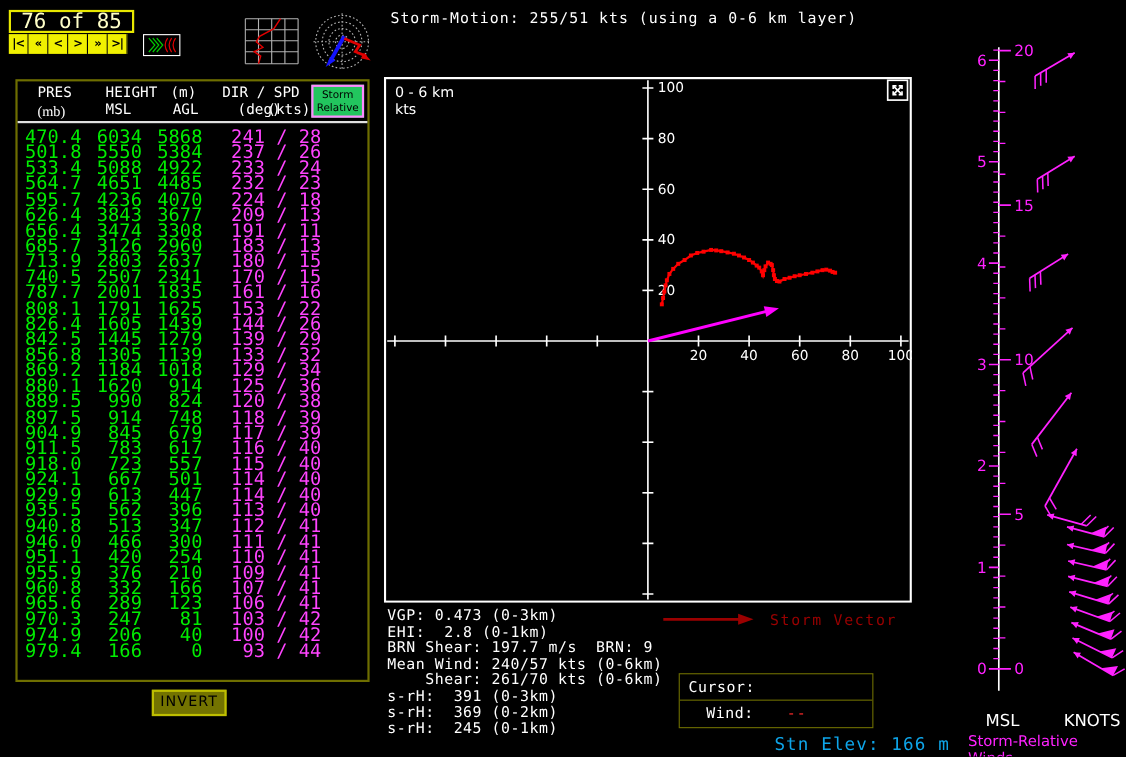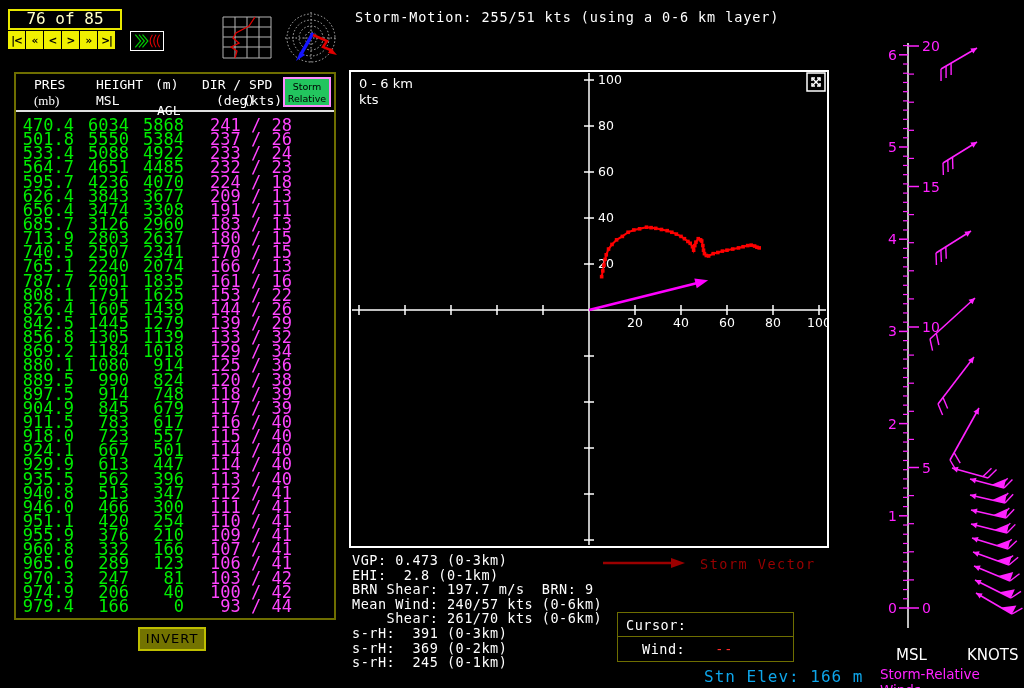--- a/index.html
+++ b/index.html
@@ -8,21 +8,21 @@
     position:relative; width:1024px; height:688px; background:#000;
     font-family:"DejaVu Sans Mono", monospace; overflow:hidden;
   }
   .abs { position:absolute; }
   .mono { font-family:"DejaVu Sans Mono", monospace; }
   .sans { font-family:"DejaVu Sans", "Liberation Sans", sans-serif; }
 
   
   #counter-box {
     left:8px; top:9px; width:114px; height:21px; background:#000;
-    border:2px solid #e8e800; color:#ffffc8; font-size:16px;
+    border:2px solid #e8e800; color:#ffffc8; font-size:19px;
     text-align:center; line-height:16px;
   }
   #nav-row { left:8px; top:31px; height:18px; display:flex; }
   .nav-btn {
     width:18px; height:18px; background:#f0f000; color:#000;
     border:none; border-right:1px solid #000; font-family:"DejaVu Sans", sans-serif;
     font-size:10.5px; font-weight:bold; text-align:center; line-height:18px;
     cursor:pointer; padding:0; letter-spacing:-1px;
   }
   #barb-toggle { left:130px; top:31px; width:34px; height:20px; background:#000; border:1px solid #fff; }
@@ -139,48 +139,47 @@
 
   <div id="storm-motion-title" class="abs mono">Storm-Motion: 255/51 kts (using a 0-6 km layer)</div>
 
   <div id="sounding-table" class="abs">
     <div id="table-header">
       <span style="left:18px; top:3px;">PRES</span>
       <span style="left:18px; top:19px;font-family:Liberation Serif, serif;">(mb)</span>
       <span style="left:80px; top:3px;">HEIGHT</span>
       <span style="left:139px; top:3px;">(m)</span>
       <span style="left:80px; top:19px;">MSL</span>
-      <span style="left:141px; top:19px;margin-top:10px;">AGL</span>
+      <span style="left:141px; top:19px;">AGL</span>
       <span style="left:186px; top:3px;">DIR / SPD</span>
       <span style="left:181px; top:19px;margin-left:19px;">(deg)</span>
       <span style="left:227px; top:19px;">(kts)</span>
       <div id="storm-relative-btn">
         <div>Storm</div>
         <div>Relative</div>
       </div>
     </div>
     <div id="table-body">
         <div class="trow"><span class="c1">470.4</span><span class="c2">6034</span><span class="c3">5868</span><span class="c4">241 / 28</span></div>
         <div class="trow"><span class="c1">501.8</span><span class="c2">5550</span><span class="c3">5384</span><span class="c4">237 / 26</span></div>
         <div class="trow"><span class="c1">533.4</span><span class="c2">5088</span><span class="c3">4922</span><span class="c4">233 / 24</span></div>
         <div class="trow"><span class="c1">564.7</span><span class="c2">4651</span><span class="c3">4485</span><span class="c4">232 / 23</span></div>
         <div class="trow"><span class="c1">595.7</span><span class="c2">4236</span><span class="c3">4070</span><span class="c4">224 / 18</span></div>
         <div class="trow"><span class="c1">626.4</span><span class="c2">3843</span><span class="c3">3677</span><span class="c4">209 / 13</span></div>
         <div class="trow"><span class="c1">656.4</span><span class="c2">3474</span><span class="c3">3308</span><span class="c4">191 / 11</span></div>
         <div class="trow"><span class="c1">685.7</span><span class="c2">3126</span><span class="c3">2960</span><span class="c4">183 / 13</span></div>
         <div class="trow"><span class="c1">713.9</span><span class="c2">2803</span><span class="c3">2637</span><span class="c4">180 / 15</span></div>
         <div class="trow"><span class="c1">740.5</span><span class="c2">2507</span><span class="c3">2341</span><span class="c4">170 / 15</span></div>
-        <div class="trow"><span class="c1">765.1</span><span class="c2">2240</span><span class="c3">2074</span><span class="c4">166 / 13</span></div>
         <div class="trow"><span class="c1">787.7</span><span class="c2">2001</span><span class="c3">1835</span><span class="c4">161 / 16</span></div>
         <div class="trow"><span class="c1">808.1</span><span class="c2">1791</span><span class="c3">1625</span><span class="c4">153 / 22</span></div>
         <div class="trow"><span class="c1">826.4</span><span class="c2">1605</span><span class="c3">1439</span><span class="c4">144 / 26</span></div>
         <div class="trow"><span class="c1">842.5</span><span class="c2">1445</span><span class="c3">1279</span><span class="c4">139 / 29</span></div>
         <div class="trow"><span class="c1">856.8</span><span class="c2">1305</span><span class="c3">1139</span><span class="c4">133 / 32</span></div>
         <div class="trow"><span class="c1">869.2</span><span class="c2">1184</span><span class="c3">1018</span><span class="c4">129 / 34</span></div>
-        <div class="trow"><span class="c1">880.1</span><span class="c2">1080</span><span class="c3">914</span><span class="c4">125 / 36</span></div>
+        <div class="trow"><span class="c1">880.1</span><span class="c2">1620</span><span class="c3">914</span><span class="c4">125 / 36</span></div>
         <div class="trow"><span class="c1">889.5</span><span class="c2">990</span><span class="c3">824</span><span class="c4">120 / 38</span></div>
         <div class="trow"><span class="c1">897.5</span><span class="c2">914</span><span class="c3">748</span><span class="c4">118 / 39</span></div>
         <div class="trow"><span class="c1">904.9</span><span class="c2">845</span><span class="c3">679</span><span class="c4">117 / 39</span></div>
         <div class="trow"><span class="c1">911.5</span><span class="c2">783</span><span class="c3">617</span><span class="c4">116 / 40</span></div>
         <div class="trow"><span class="c1">918.0</span><span class="c2">723</span><span class="c3">557</span><span class="c4">115 / 40</span></div>
         <div class="trow"><span class="c1">924.1</span><span class="c2">667</span><span class="c3">501</span><span class="c4">114 / 40</span></div>
         <div class="trow"><span class="c1">929.9</span><span class="c2">613</span><span class="c3">447</span><span class="c4">114 / 40</span></div>
         <div class="trow"><span class="c1">935.5</span><span class="c2">562</span><span class="c3">396</span><span class="c4">113 / 40</span></div>
         <div class="trow"><span class="c1">940.8</span><span class="c2">513</span><span class="c3">347</span><span class="c4">112 / 41</span></div>
         <div class="trow"><span class="c1">946.0</span><span class="c2">466</span><span class="c3">300</span><span class="c4">111 / 41</span></div>

